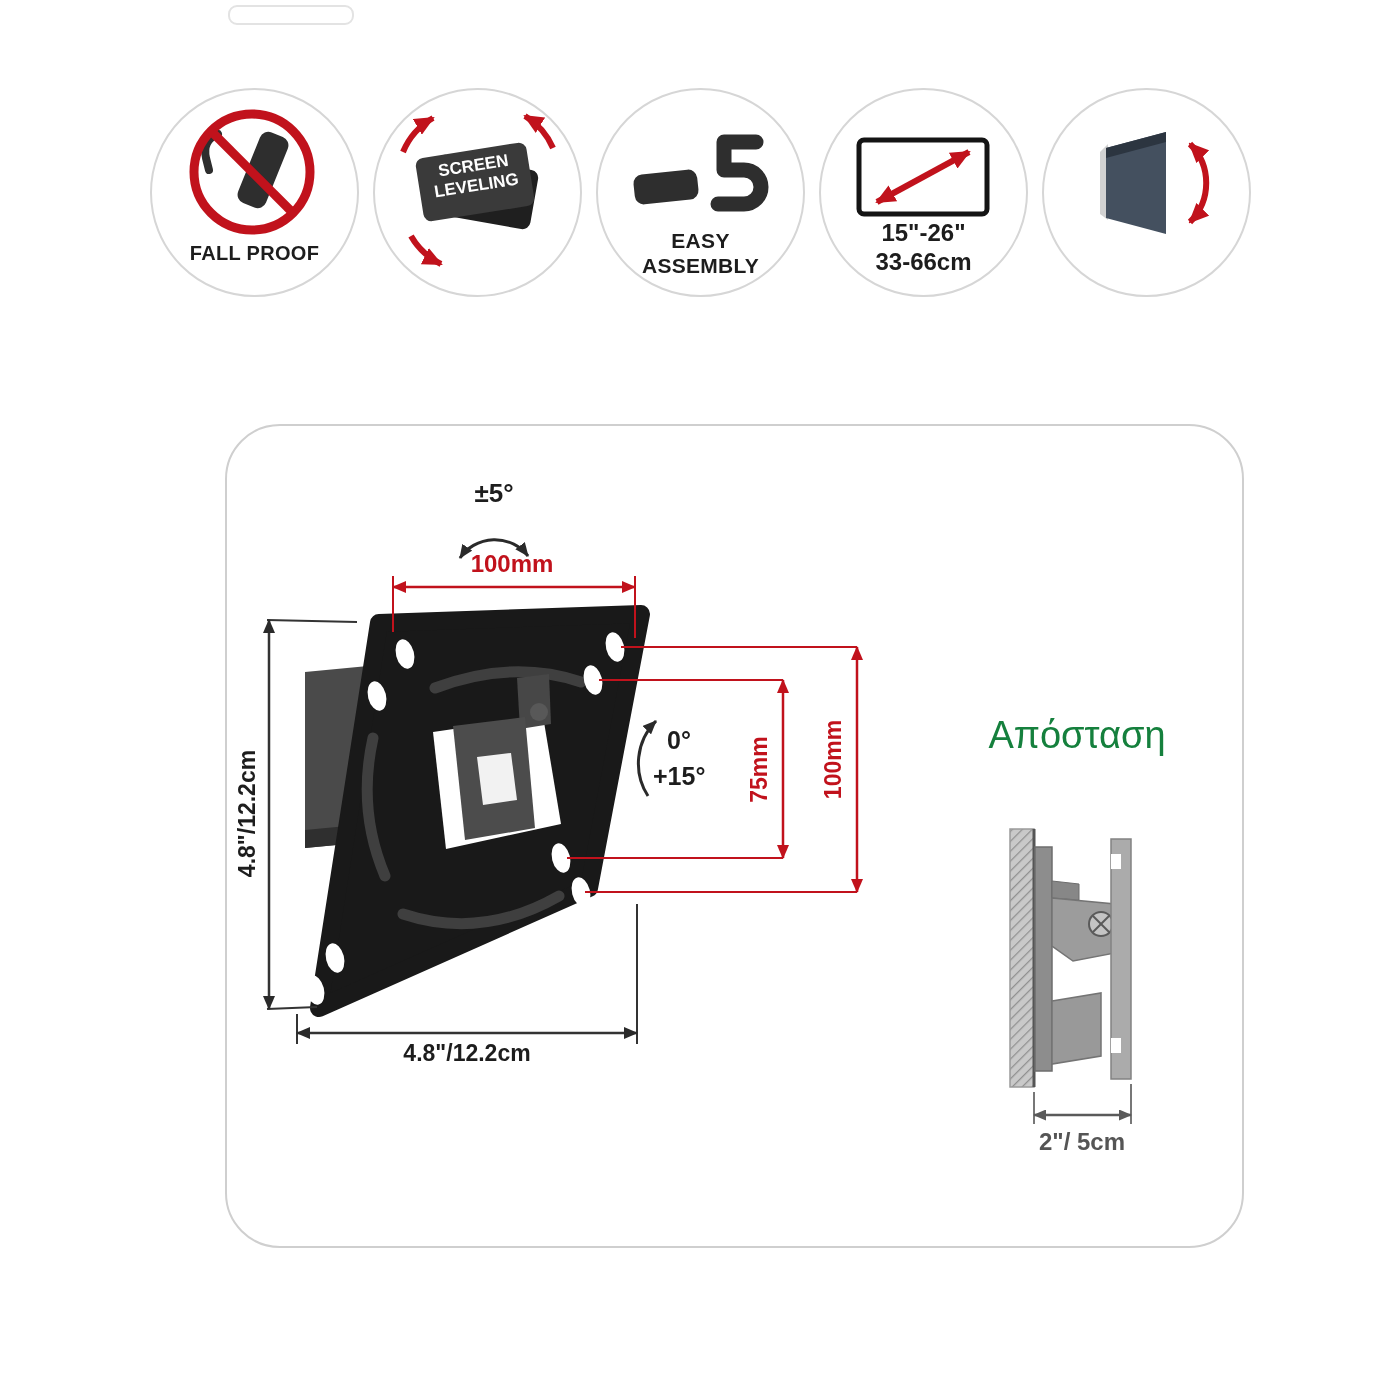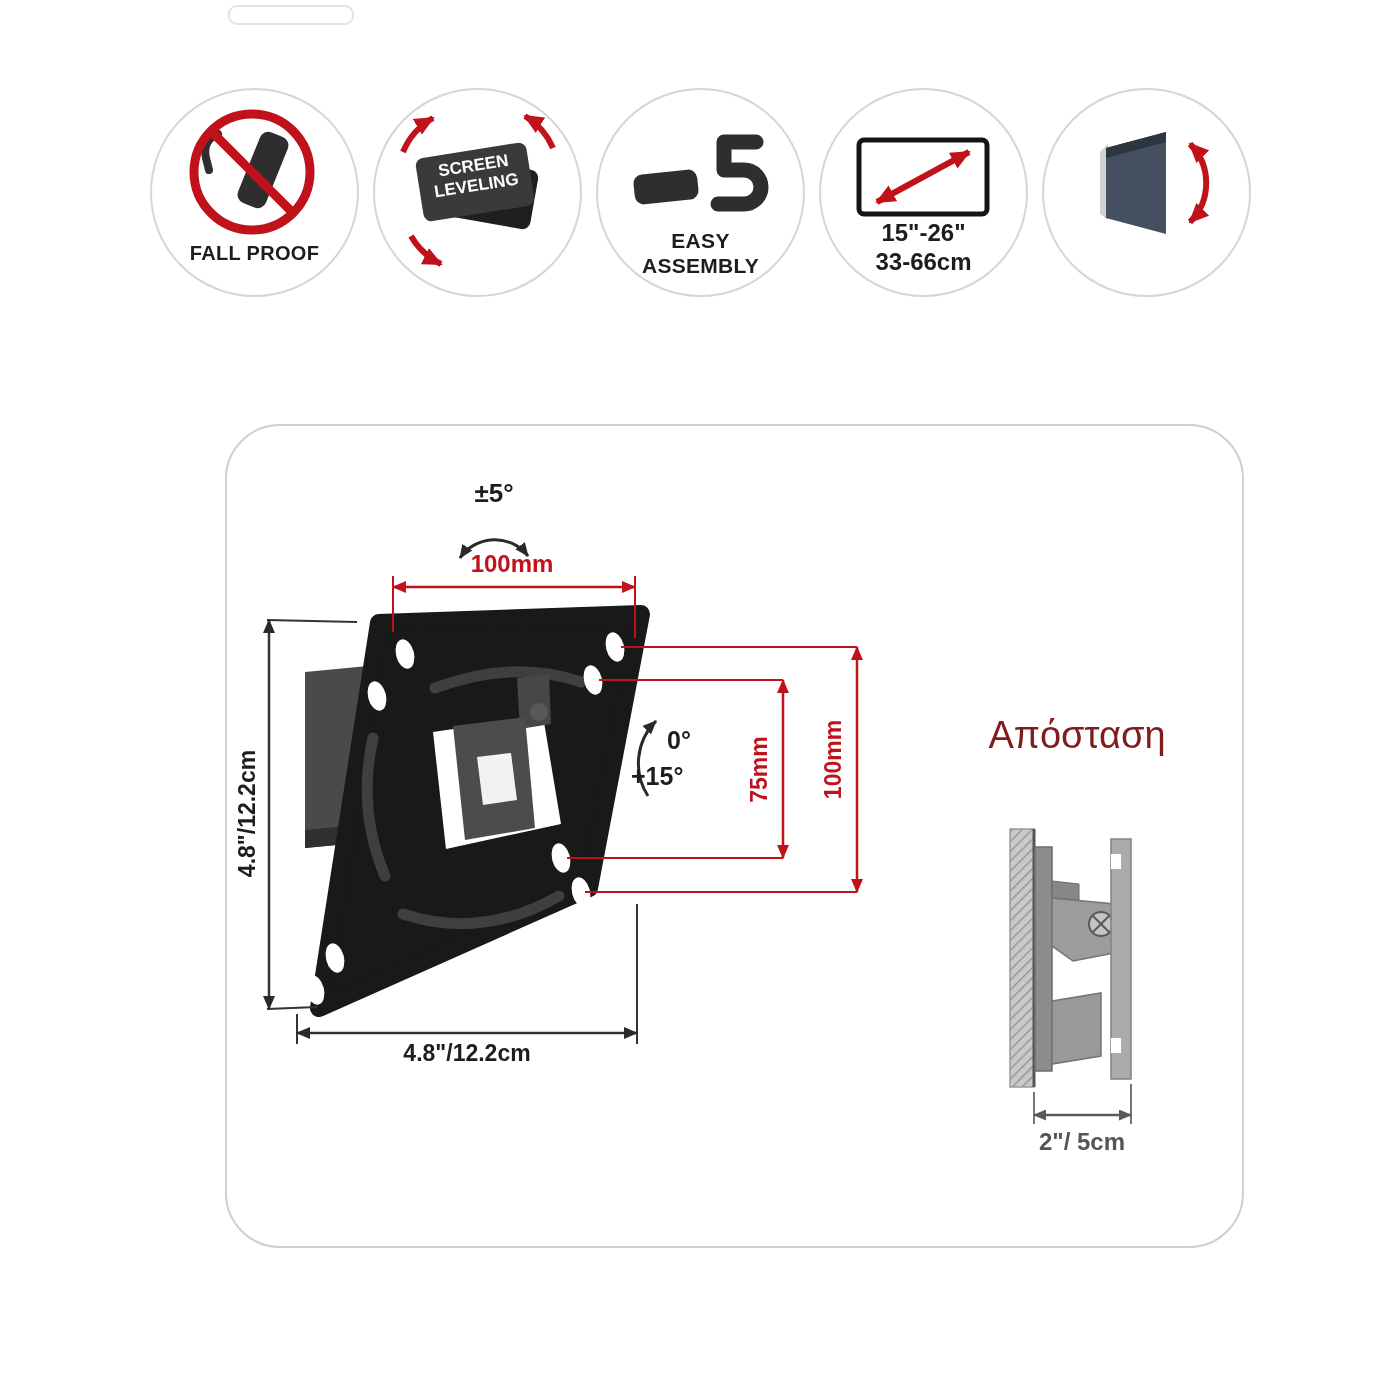--- a/index.html
+++ b/index.html
@@ -20,21 +20,21 @@
   .leveling-text{position:absolute;left:30px;top:66px;width:140px;transform:rotate(-9deg);
                  color:#fff;font-weight:bold;font-size:17px;line-height:1.18;text-align:center;}
   .leveling-text span{display:block;}
   
   .panel{position:absolute;left:225px;top:424px;width:1015px;height:820px;
          border:2px solid #cfcfcf;border-radius:55px;}
   .panel .drawing{position:absolute;left:0;top:0;width:1015px;height:820px;}
   .dlabel{position:absolute;font-weight:bold;color:#1d1d1d;white-space:nowrap;}
   .dlabel.red{color:#c1121c;}
   .dlabel.gray{color:#555;}
-  .greek{position:absolute;width:300px;text-align:center;font-size:38px;color:#7f1d1d;
+  .greek{position:absolute;width:300px;text-align:center;font-size:38px;color:#15803d;
          white-space:nowrap;}
 </style>
 </head>
 <body>
 
 <div class="canvas">
 
   <svg width="0" height="0" style="position:absolute">
     <defs>
       <marker id="aR" markerUnits="userSpaceOnUse" markerWidth="14" markerHeight="12" refX="13" refY="6" orient="auto-start-reverse">
@@ -206,21 +206,21 @@
     <div class="dlabel" style="left:232px;top:52px;width:70px;text-align:center;font-size:26px;">±5°</div>
 
     <div class="dlabel red" style="left:225px;top:124px;width:120px;text-align:center;font-size:24px;">100mm</div>
 
     <div class="dlabel" style="left:-60px;top:374px;width:160px;text-align:center;font-size:23px;transform:rotate(-90deg);">4.8"/12.2cm</div>
 
     <div class="dlabel" style="left:140px;top:614px;width:200px;text-align:center;font-size:23px;">4.8"/12.2cm</div>
 
     <div class="dlabel" style="left:440px;top:300px;font-size:25px;">0°</div>
 
-    <div class="dlabel" style="left:404px;top:336px;font-size:25px;">+15°</div>
+    <div class="dlabel" style="left:426px;top:336px;font-size:25px;">+15°</div>
 
     <div class="dlabel red" style="left:472px;top:330px;width:120px;text-align:center;font-size:23px;transform:rotate(-90deg);">75mm</div>
 
     <div class="dlabel red" style="left:546px;top:320px;width:120px;text-align:center;font-size:23px;transform:rotate(-90deg);">100mm</div>
 
     <div class="greek" style="left:700px;top:288px;">Απόσταση</div>
     <div class="dlabel gray" style="left:790px;top:702px;width:130px;text-align:center;font-size:24px;">2"/ 5cm</div>
   </div>
 
 </div>

